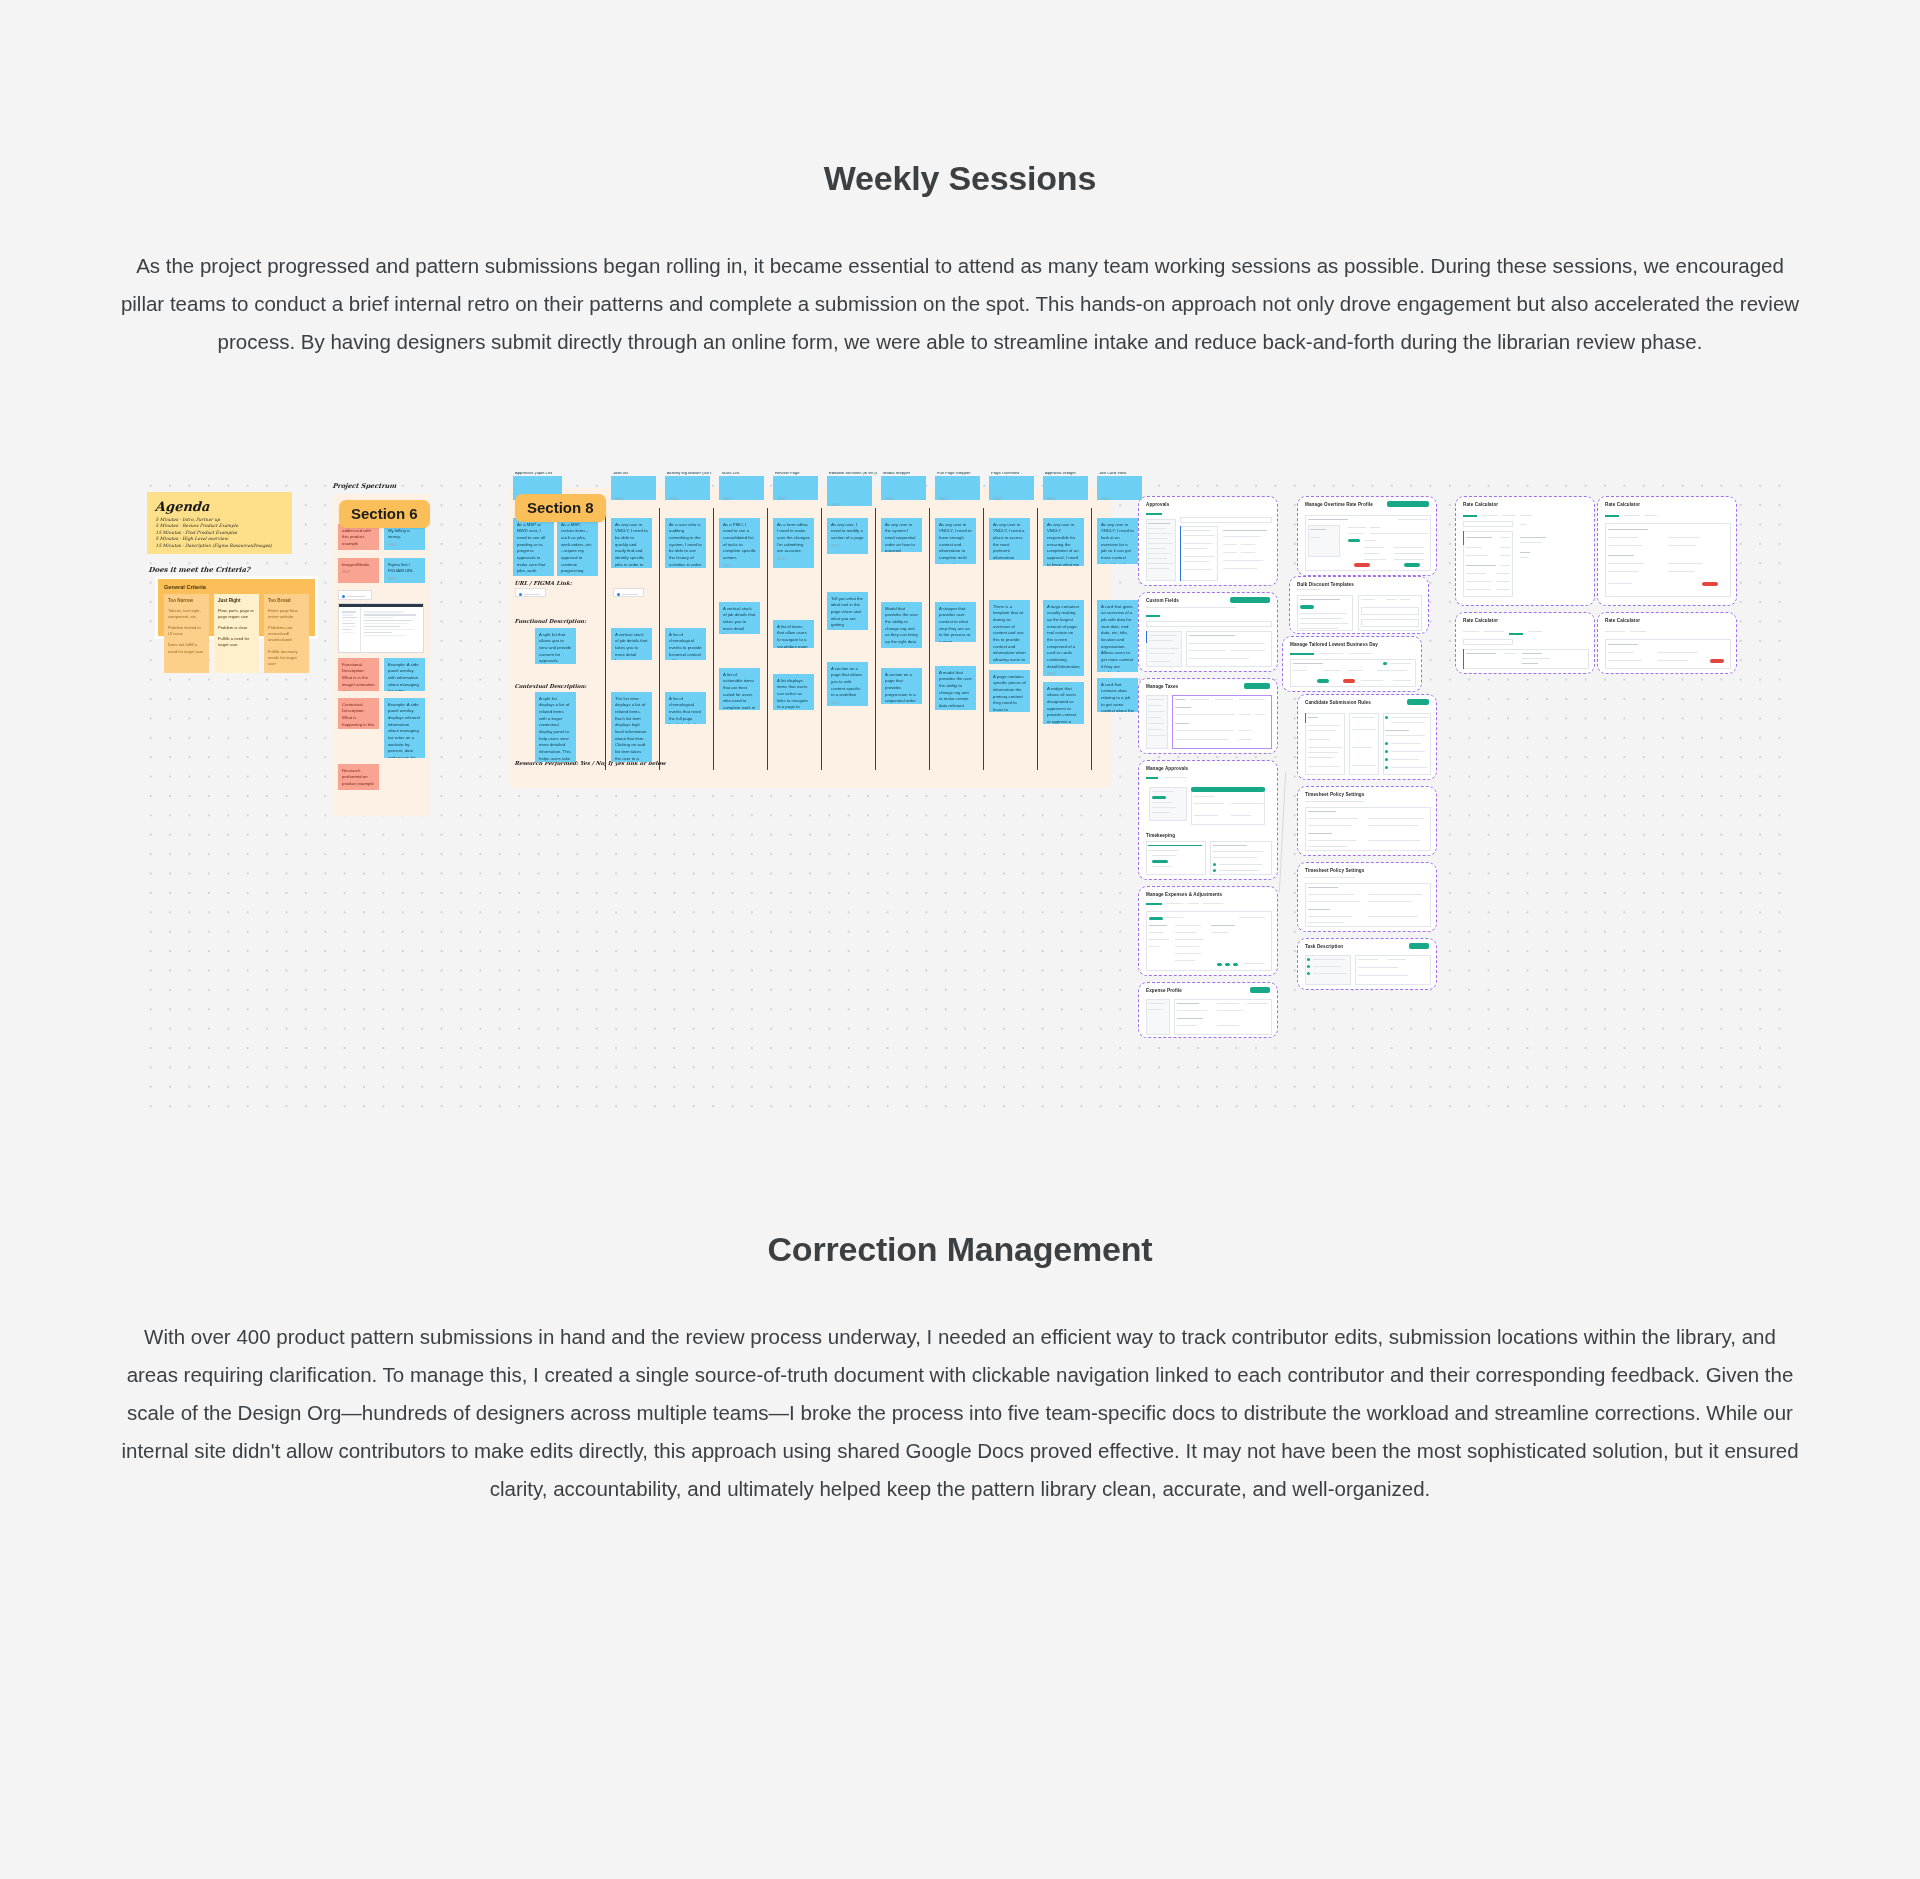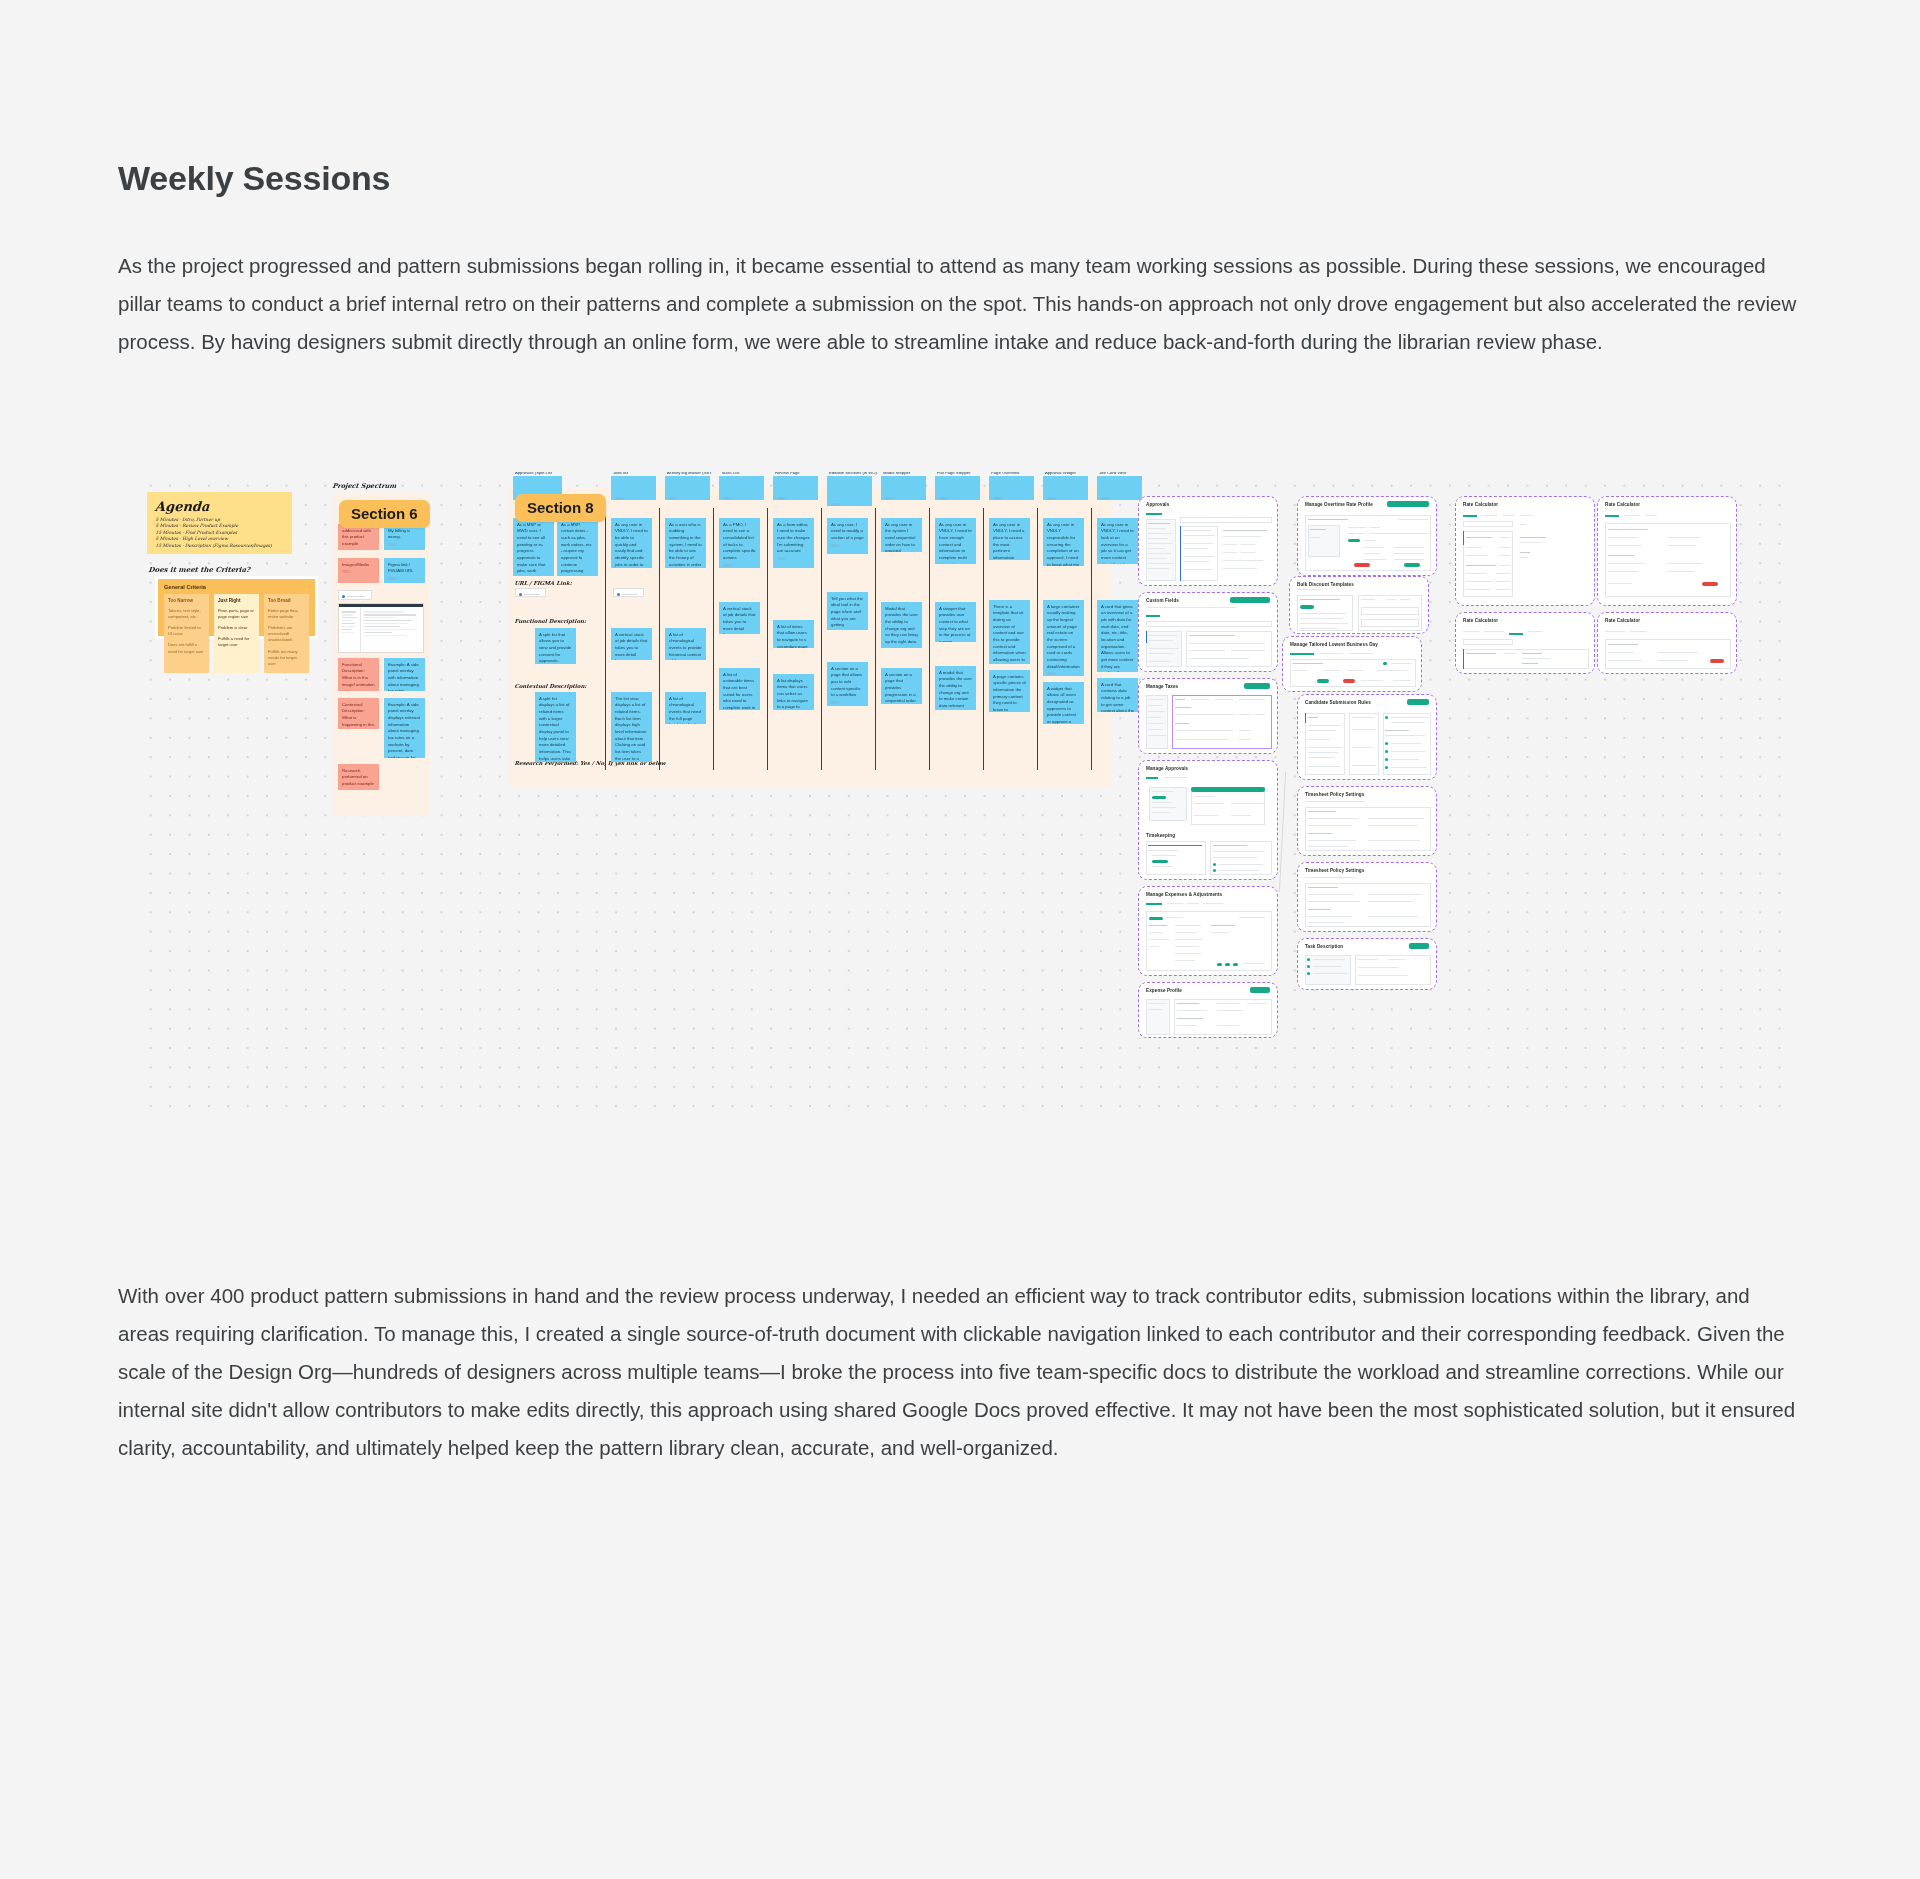--- a/index.html
+++ b/index.html
@@ -5,21 +5,21 @@
   * { box-sizing: border-box; }
   html, body {
     margin: 0; padding: 0;
     background: #f4f4f4;
     font-family: "Liberation Sans", sans-serif;
   }
   body { width: 1920px; min-height: 1879px; position: relative; }
 
   .page { width: 1920px; padding: 0; }
 
-  .section-block { padding: 0 118px; }
+  .section-block { padding: 0 118px; text-align: center; }
 
   h2.section-heading {
     font-size: 34px;
     line-height: 1.2;
     font-weight: bold;
     color: #3c4043;
     margin: 0;
     letter-spacing: -0.2px;
   }
   .section-body {
@@ -925,19 +925,20 @@
       </div>
 
       <div style="position:absolute; left:1145px; top:300px; width:1px; height:120px; background:#d8d8d8; transform:rotate(3deg);"></div>
 
     </div>
   </div>
 
   <div style="height:108px"></div>
 
   <div class="section-block">
+    <h2 class="section-heading">Correction Management</h2>
     <div class="gap-sm"></div>
     <p class="section-body">With over 400 product pattern submissions in hand and the review process underway, I needed an efficient way to track contributor edits, submission locations within the library, and areas requiring clarification. To manage this, I created a single source-of-truth document with clickable navigation linked to each contributor and their corresponding feedback. Given the scale of the Design Org—hundreds of designers across multiple teams—I broke the process into five team-specific docs to distribute the workload and streamline corrections. While our internal site didn't allow contributors to make edits directly, this approach using shared Google Docs proved effective. It may not have been the most sophisticated solution, but it ensured clarity, accountability, and ultimately helped keep the pattern library clean, accurate, and well-organized.</p>
   </div>
 
   <div style="height:150px"></div>
 
 </div>
 
 </body></html>

